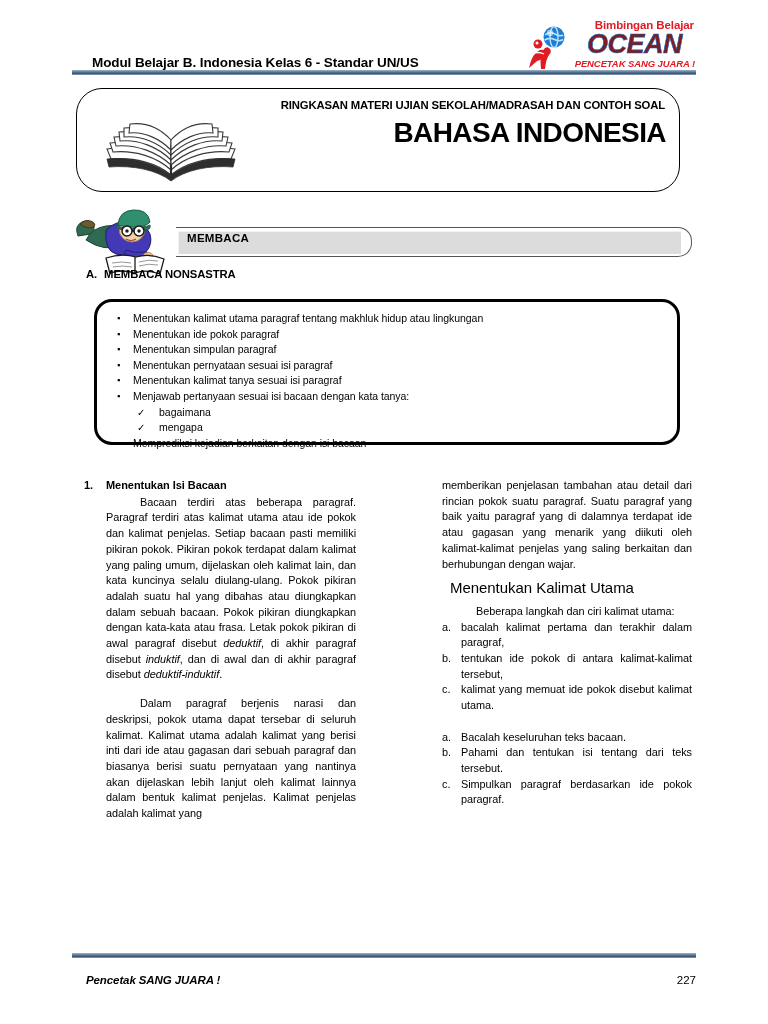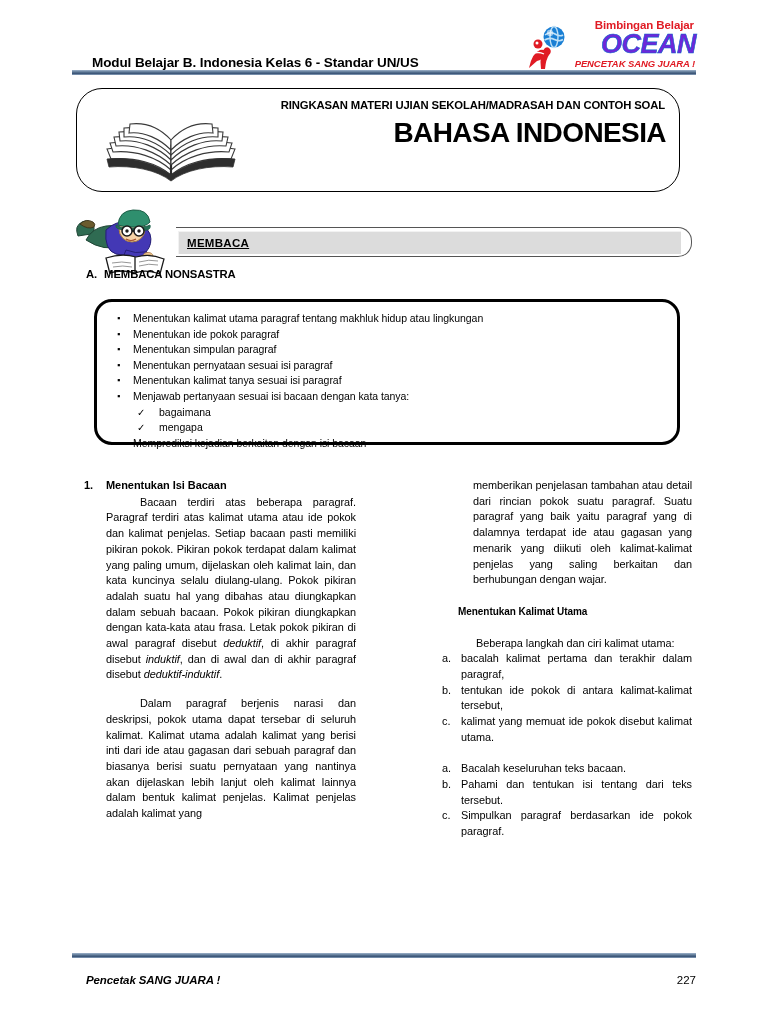--- a/index.html
+++ b/index.html
@@ -47,25 +47,25 @@
     position: absolute;
     right: 2px; top: 1px;
     font-size: 11.5px;
     font-weight: bold;
     color: #e01b24;
     letter-spacing: -0.1px;
     white-space: nowrap;
   }
   .logo-main {
     position: absolute;
-    right: 0px; top: 13px;
+    right: 14px; top: 13px;
     font-size: 27px;
     font-weight: bold;
     font-style: italic;
-    color: #6d28d9;
+    color: #7f1d1d;
     letter-spacing: -0.5px;
     line-height: 1;
     white-space: nowrap;
     -webkit-text-stroke: 0.6px #0b64c8;
   }
   .logo-sub2 {
     position: absolute;
     right: 1px; top: 40px;
     font-size: 9.5px;
     font-weight: bold;
@@ -145,22 +145,20 @@
   }
   .banner-inner {
     position: absolute;
     left: 2px; top: 3px;
     width: 503px;
     height: 23px;
     background: #dcdcdc;
     border-top: 1px solid #f2f2f2;
     border-left: 1px solid #f2f2f2;
     display: flex;
-    align-items: center;
-    text-decoration: underline;
   }
   .banner-label {
     font-size: 11.5px;
     font-weight: bold;
     letter-spacing: 0.3px;
     padding-left: 8px;
   }
 
   
   .section-a {
@@ -237,26 +235,26 @@
   }
   .num-head .n { width: 22px; flex: 0 0 22px; }
 
   p.body {
     margin: 0;
     text-align: justify;
     text-justify: inter-word;
     text-indent: 34px;
   }
   p.body.gap { margin-top: 13px; }
-  p.body.noind { text-indent: 0; margin-left: 31px; }
+  p.body.noind { text-indent: 0; }
 
   h4.sub {
-    margin: 16px;
-    font-size: 10px;
-    font-weight: bold;
+    margin: 8px;
+    font-size: 15px;
+    font-weight: normal;
     line-height: 15.7px;
     text-align: justify;
   }
   h4.sub.spread {
     text-align: justify;
   }
   h4.sub.spread::after {
     content: "";
     display: inline-block;
     width: 100%;

